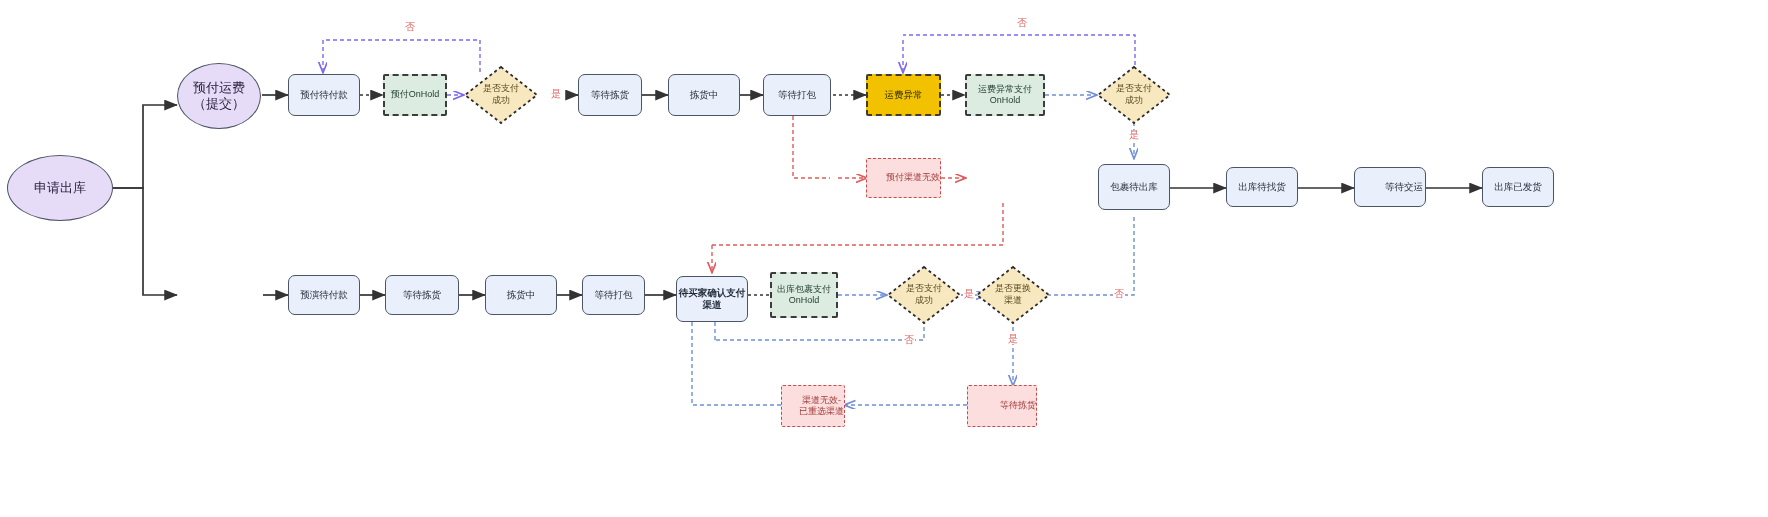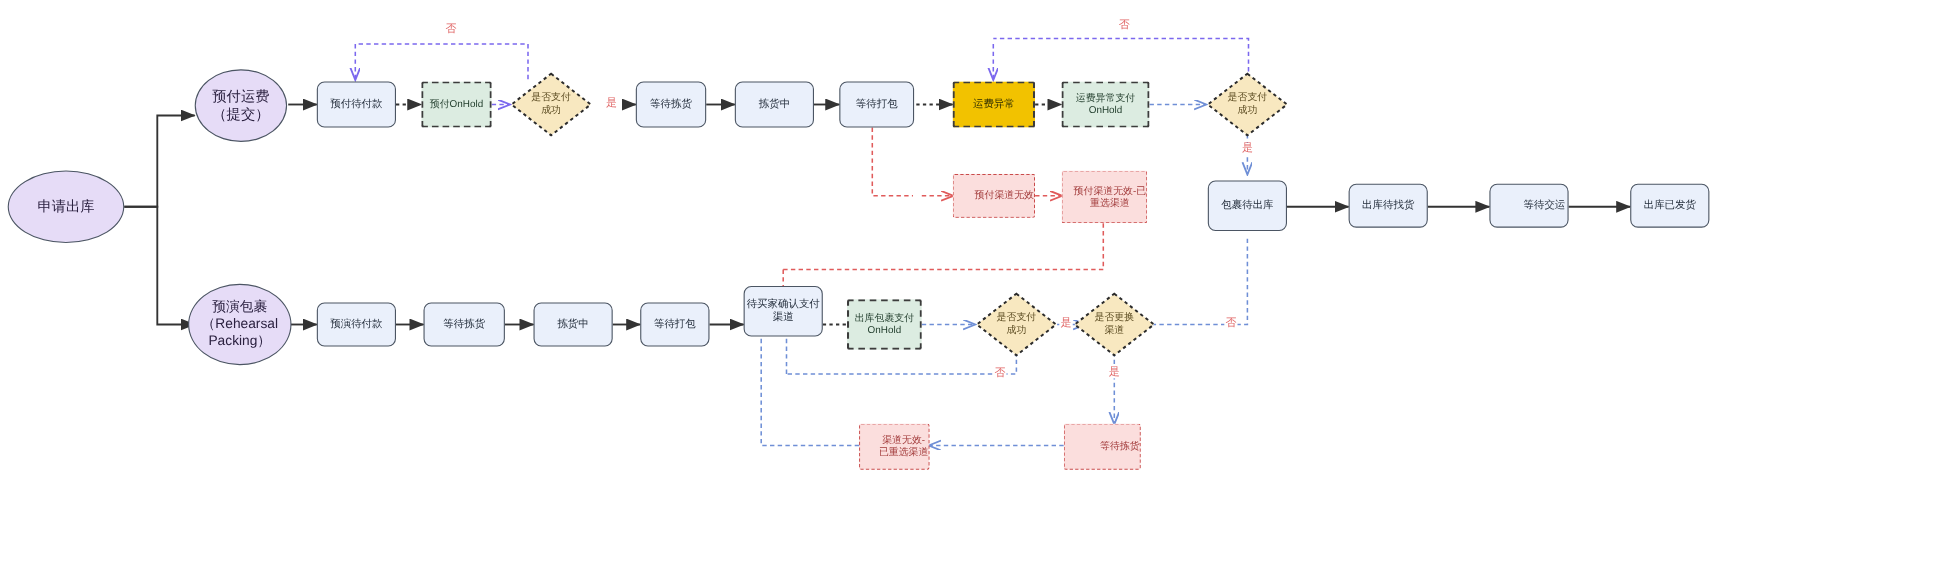--- a/index.html
+++ b/index.html
@@ -115,25 +115,20 @@
   </svg>
 
   <div class="node ellipse" style="left:7px;top:155px;width:106px;height:66px;">
     <span>申请出库</span>
   </div>
 
   <div class="node ellipse" style="left:177px;top:63px;width:84px;height:66px;white-space:pre-line;">
     <span>预付运费
 （提交）</span>
   </div>
-  <div class="node ellipse small" style="left:171px;top:258px;width:94px;height:74px;white-space:pre-line;">
-    <span>预演包裹
-（Rehearsal
-Packing）</span>
-  </div>
 
   <div class="node proc" style="left:288px;top:74px;width:72px;height:42px;">
     <span>预付待付款</span>
   </div>
 
   <div class="node onhold" style="left:383px;top:74px;width:64px;height:42px;">
     <span>预付OnHold</span>
   </div>
 
   <div class="node diamond" style="left:463px;top:65px;width:76px;height:60px;">
@@ -170,24 +165,20 @@
       <polygon points="38,2 74,30 38,58 2,30" fill="#f8e8c0" stroke="#2b2b2b" stroke-width="1.8" stroke-dasharray="3,3"></polygon>
     </svg>
     <span class="dlabel" style="white-space:pre-line;">是否支付
 成功</span>
   </div>
 
   <div class="node err" style="left:866px;top:158px;width:75px;height:40px;">
     <span>预付渠道无效</span>
   </div>
 
-  <div class="node err" style="left:965px;top:155px;width:78px;height:48px;white-space:pre-line;">
-    <span>预付渠道无效-已
-重选渠道</span>
-  </div>
 
   <div class="node proc" style="left:1098px;top:164px;width:72px;height:46px;">
     <span>包裹待出库</span>
   </div>
   <div class="node proc" style="left:1226px;top:167px;width:72px;height:40px;">
     <span>出库待找货</span>
   </div>
   <div class="node proc" style="left:1354px;top:167px;width:72px;height:40px;padding-left:28px;">
     <span>等待交运</span>
   </div>
@@ -201,21 +192,21 @@
   <div class="node proc" style="left:385px;top:275px;width:74px;height:40px;">
     <span>等待拣货</span>
   </div>
   <div class="node proc" style="left:485px;top:275px;width:72px;height:40px;">
     <span>拣货中</span>
   </div>
   <div class="node proc" style="left:582px;top:275px;width:63px;height:40px;">
     <span>等待打包</span>
   </div>
 
-  <div class="node proc" style="left:676px;top:260px;width:72px;height:46px;white-space:pre-line;">
+  <div class="node proc" style="left:676px;top:276px;width:72px;height:46px;white-space:pre-line;font-weight:bold;">
     <span>待买家确认支付
 渠道</span>
   </div>
 
   <div class="node onhold" style="left:770px;top:272px;width:68px;height:46px;white-space:pre-line;">
     <span>出库包裹支付
 OnHold</span>
   </div>
 
   <div class="node diamond" style="left:886px;top:265px;width:76px;height:60px;">

